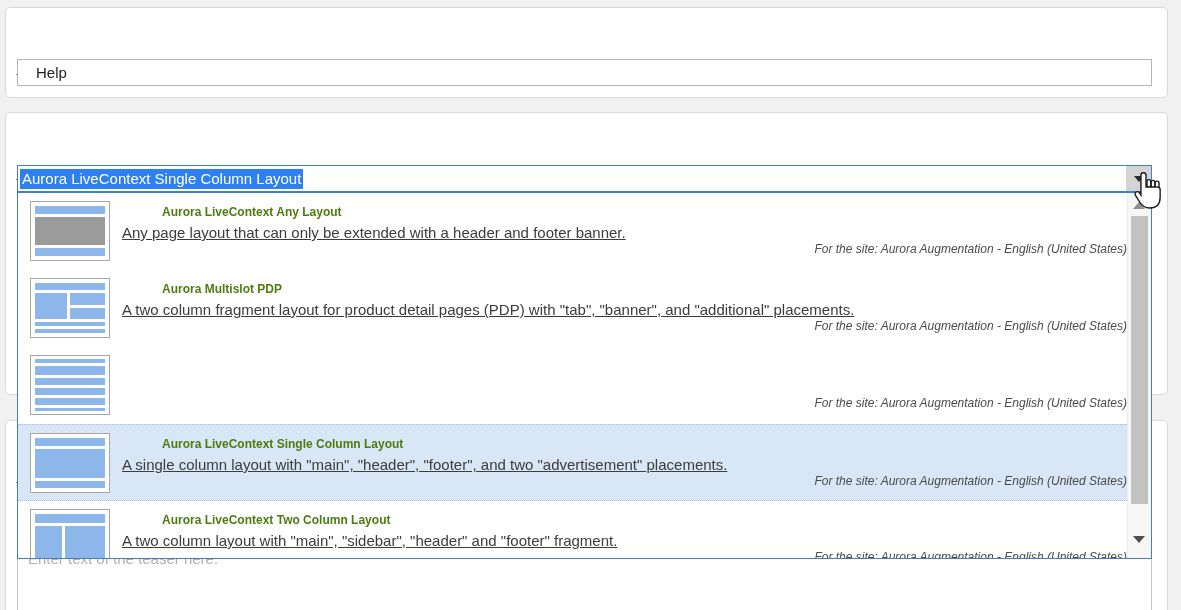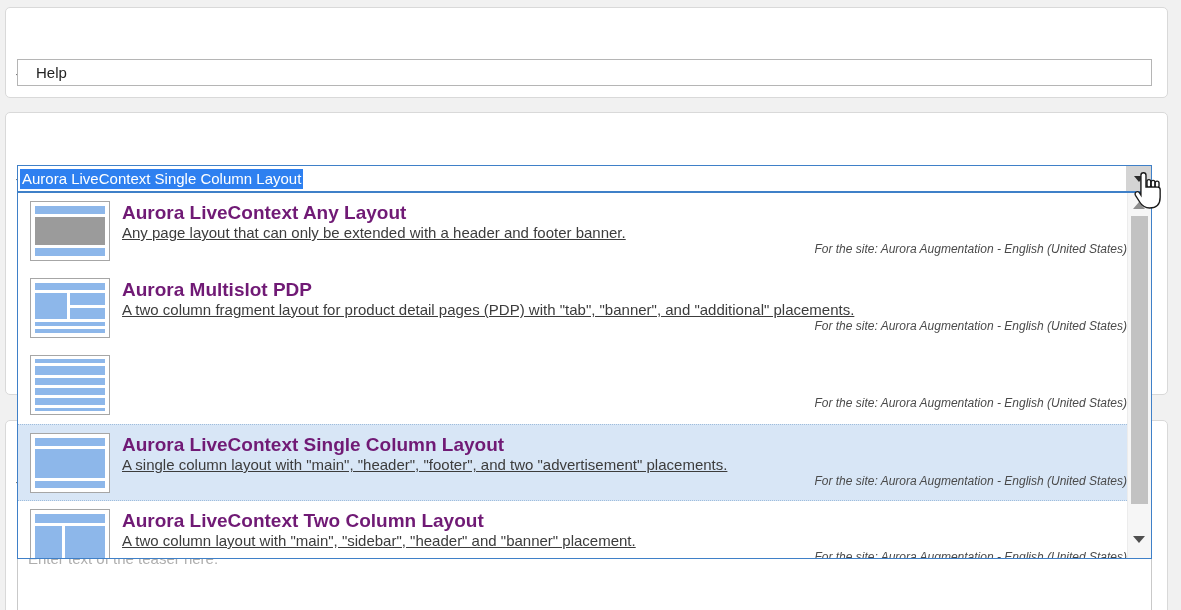--- a/index.html
+++ b/index.html
@@ -67,21 +67,21 @@
   }
   .list{position:absolute;left:0;top:0;width:1109px;}
   .row{position:relative;height:77px;box-sizing:border-box;display:flex;cursor:pointer;}
   .row.selected{
     background:#d8e6f6;
     border-top:1px dotted #9fbddc;
     border-bottom:1px dotted #9fbddc;
   }
   .thumb-icon{margin:8px 0 0 12px;width:80px;height:60px;flex:none;}
   .row-text{margin-left:12px;padding-top:10px;}
-  .row-title{font-size:19px;font-weight:bold;color:#701a75;line-height:19px;white-space:nowrap;}
+  .row-title{font-size:12px;font-weight:bold;color:#4d7c0f;line-height:19px;white-space:nowrap;margin-left:40px;}
   .row-desc{font-size:15px;color:#3c3c3c;line-height:21px;white-space:nowrap;text-decoration:underline;}
   .row-note{
     position:absolute;top:49px;right:0;
     font-size:12px;font-style:italic;color:#4a4a4a;white-space:nowrap;
   }
   
   .scrollbar{
     position:absolute;right:0;top:0;width:24px;height:100%;
     background:#f6f6f6;border-left:1px solid #ececec;box-sizing:border-box;
   }
@@ -200,21 +200,21 @@
 
     <div class="row">
       <svg class="thumb-icon" viewBox="0 0 80 60">
         <rect x="0.5" y="0.5" width="79" height="59" fill="#fff" stroke="#a6a6a6"></rect>
         <rect x="5" y="5" width="70" height="9" fill="#8db7ea"></rect>
         <rect x="5" y="17" width="27" height="38" fill="#8db7ea"></rect>
         <rect x="35" y="17" width="40" height="38" fill="#8db7ea"></rect>
       </svg>
       <div class="row-text">
         <div class="row-title">Aurora LiveContext Two Column Layout</div>
-        <div class="row-desc">A two column layout with "main", "sidebar", "header" and "banner" placement.</div>
+        <div class="row-desc">A two column layout with "main", "sidebar", "header" and "footer" fragment.</div>
       </div>
       <div class="row-note">For the site: Aurora Augmentation - English (United States)</div>
     </div>
 
   </div>
 
   <div class="scrollbar">
     <div class="sb-up"></div>
     <div class="sb-thumb"></div>
     <div class="sb-down"></div>

